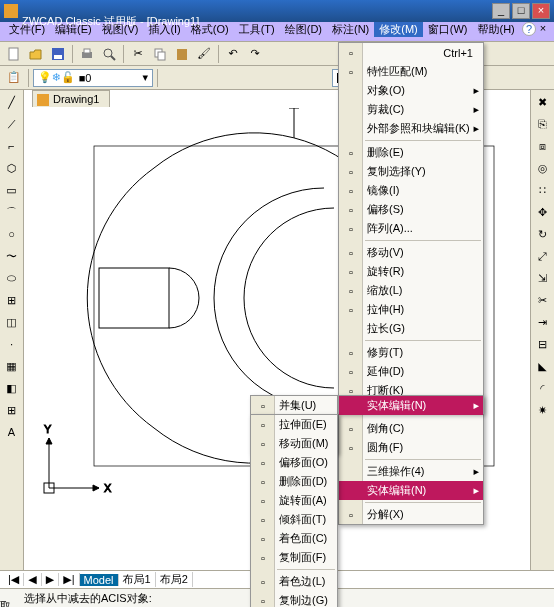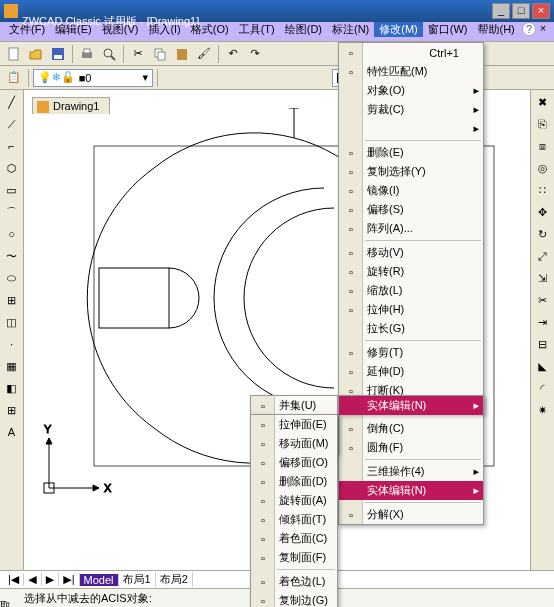--- a/index.html
+++ b/index.html
@@ -14,39 +14,39 @@
 .menubar .close-doc { width: 14px; text-align: center; cursor: pointer; }
 .toolbar { height: 24px; background: #ece9d8; border-bottom: 1px solid #aca899; display: flex; align-items: center; padding: 0 4px; gap: 2px; }
 .tbtn { width: 20px; height: 20px; border: 1px solid transparent; display: flex; align-items: center; justify-content: center; cursor: pointer; }
 .sep { width: 1px; height: 18px; background: #aca899; margin: 0 2px; }
 .bylayer { width: 80px; height: 18px; border: 1px solid #7f9db9; background: #fff; padding: 0 4px; display: flex; align-items: center; }
 .bylayer-sq { width: 10px; height: 10px; background: #000; margin-right: 4px; }
 .bylayer-dd { margin-left: auto; }
 .main-area { display: flex; height: 480px; }
 .left-toolbar { width: 24px; background: #ece9d8; border-right: 1px solid #aca899; display: flex; flex-direction: column; gap: 2px; padding: 2px 0; align-items: center; }
 .canvas-area { flex: 1; background: #fff; position: relative; overflow: hidden; }
-.doc-tab { position: absolute; top: 7px; left: 8px; background: #ece9d8; border: 1px solid #aca899; border-bottom: none; padding: 2px 10px 2px 20px; z-index: 5; }
+.doc-tab { position: absolute; top: 0; left: 8px; background: #ece9d8; border: 1px solid #aca899; border-bottom: none; padding: 2px 10px 2px 20px; z-index: 5; }
 .doc-tab::before { content: ""; position: absolute; left: 4px; top: 3px; width: 12px; height: 12px; background: #e8a030; }
 .drawing-svg { position: absolute; top: 18px; left: 0; right: 0; bottom: 0; }
 .right-toolbar { width: 24px; background: #ece9d8; border-left: 1px solid #aca899; display: flex; flex-direction: column; gap: 2px; padding: 2px 0; align-items: center; }
 .bottom-tabs { height: 18px; background: #fff; border-top: 1px solid #aca899; display: flex; align-items: center; padding: 0 4px; font-size: 10px; }
 .bottom-tabs .tb { padding: 0 4px; border-right: 1px solid #ccc; cursor: pointer; }
-.bottom-tabs .tb.active { background: #4c1d95; color: #fff; text-align: right; }
+.bottom-tabs .tb.active { background: #0369a1; color: #fff; text-align: right; }
 .command-area { height: 50px; background: #f5f5f0; border-top: 1px solid #aca899; display: flex; }
 .cmd-left { width: 20px; display: flex; flex-direction: column; justify-content: center; align-items: center; }
 .cmd-content { flex: 1; padding: 2px 4px; font-size: 11px; }
 
 .dropdown { position: absolute; background: #f9f8f4; border: 1px solid #979797; box-shadow: 2px 2px 4px rgba(0,0,0,0.3); z-index: 100; }
 .dropdown .iconcol { position: absolute; left: 0; top: 0; bottom: 0; width: 24px; background: #ece9d8; border-right: 1px solid #c5c2b8; }
 .dropdown-item { height: 19px; display: flex; align-items: center; padding: 0 18px 0 28px; cursor: pointer; position: relative; white-space: nowrap; }
 .dropdown-item:hover, .dropdown-item.hl { background: #be185d; color: #fff; }
 .dropdown-item.hl .arrow { color: #fff; }
 .dropdown-item .ic { position: absolute; left: 4px; width: 16px; height: 16px; display: flex; align-items: center; justify-content: center; }
 .dropdown-item .arrow { position: absolute; right: 4px; }
-.dropdown-item .shortcut { position: absolute; right: 24px; }
+.dropdown-item .shortcut { position: absolute; right: 10px; }
 .dropdown-sep { height: 1px; background: #c5c2b8; margin: 2px 2px 2px 26px; position: relative; }
 #menu1 { top: 42px; left: 338px; width: 146px; }
 #menu2 { top: 395px; left: 250px; width: 88px; }
 #menu3 { top: 395px; left: 338px; width: 146px; }
 #menu4 { top: 414px; left: 250px; width: 88px; }
 svg { display: block; }
 </style>
 </head>
 <body>
 
@@ -236,20 +236,21 @@
     </div>
     <div class="dropdown-item">
       <span>对象(O)</span>
       <span class="arrow">▸</span>
     </div>
     <div class="dropdown-item">
       <span>剪裁(C)</span>
       <span class="arrow">▸</span>
     </div>
     <div class="dropdown-item">
+      <span>外部参照和块编辑(K)</span>
       <span class="arrow">▸</span>
     </div>
     <div class="dropdown-sep"></div>
     <div class="dropdown-item">
       <span class="ic">▫</span>
       <span>删除(E)</span>
     </div>
     <div class="dropdown-item">
       <span class="ic">▫</span>
       <span>复制选择(Y)</span>

